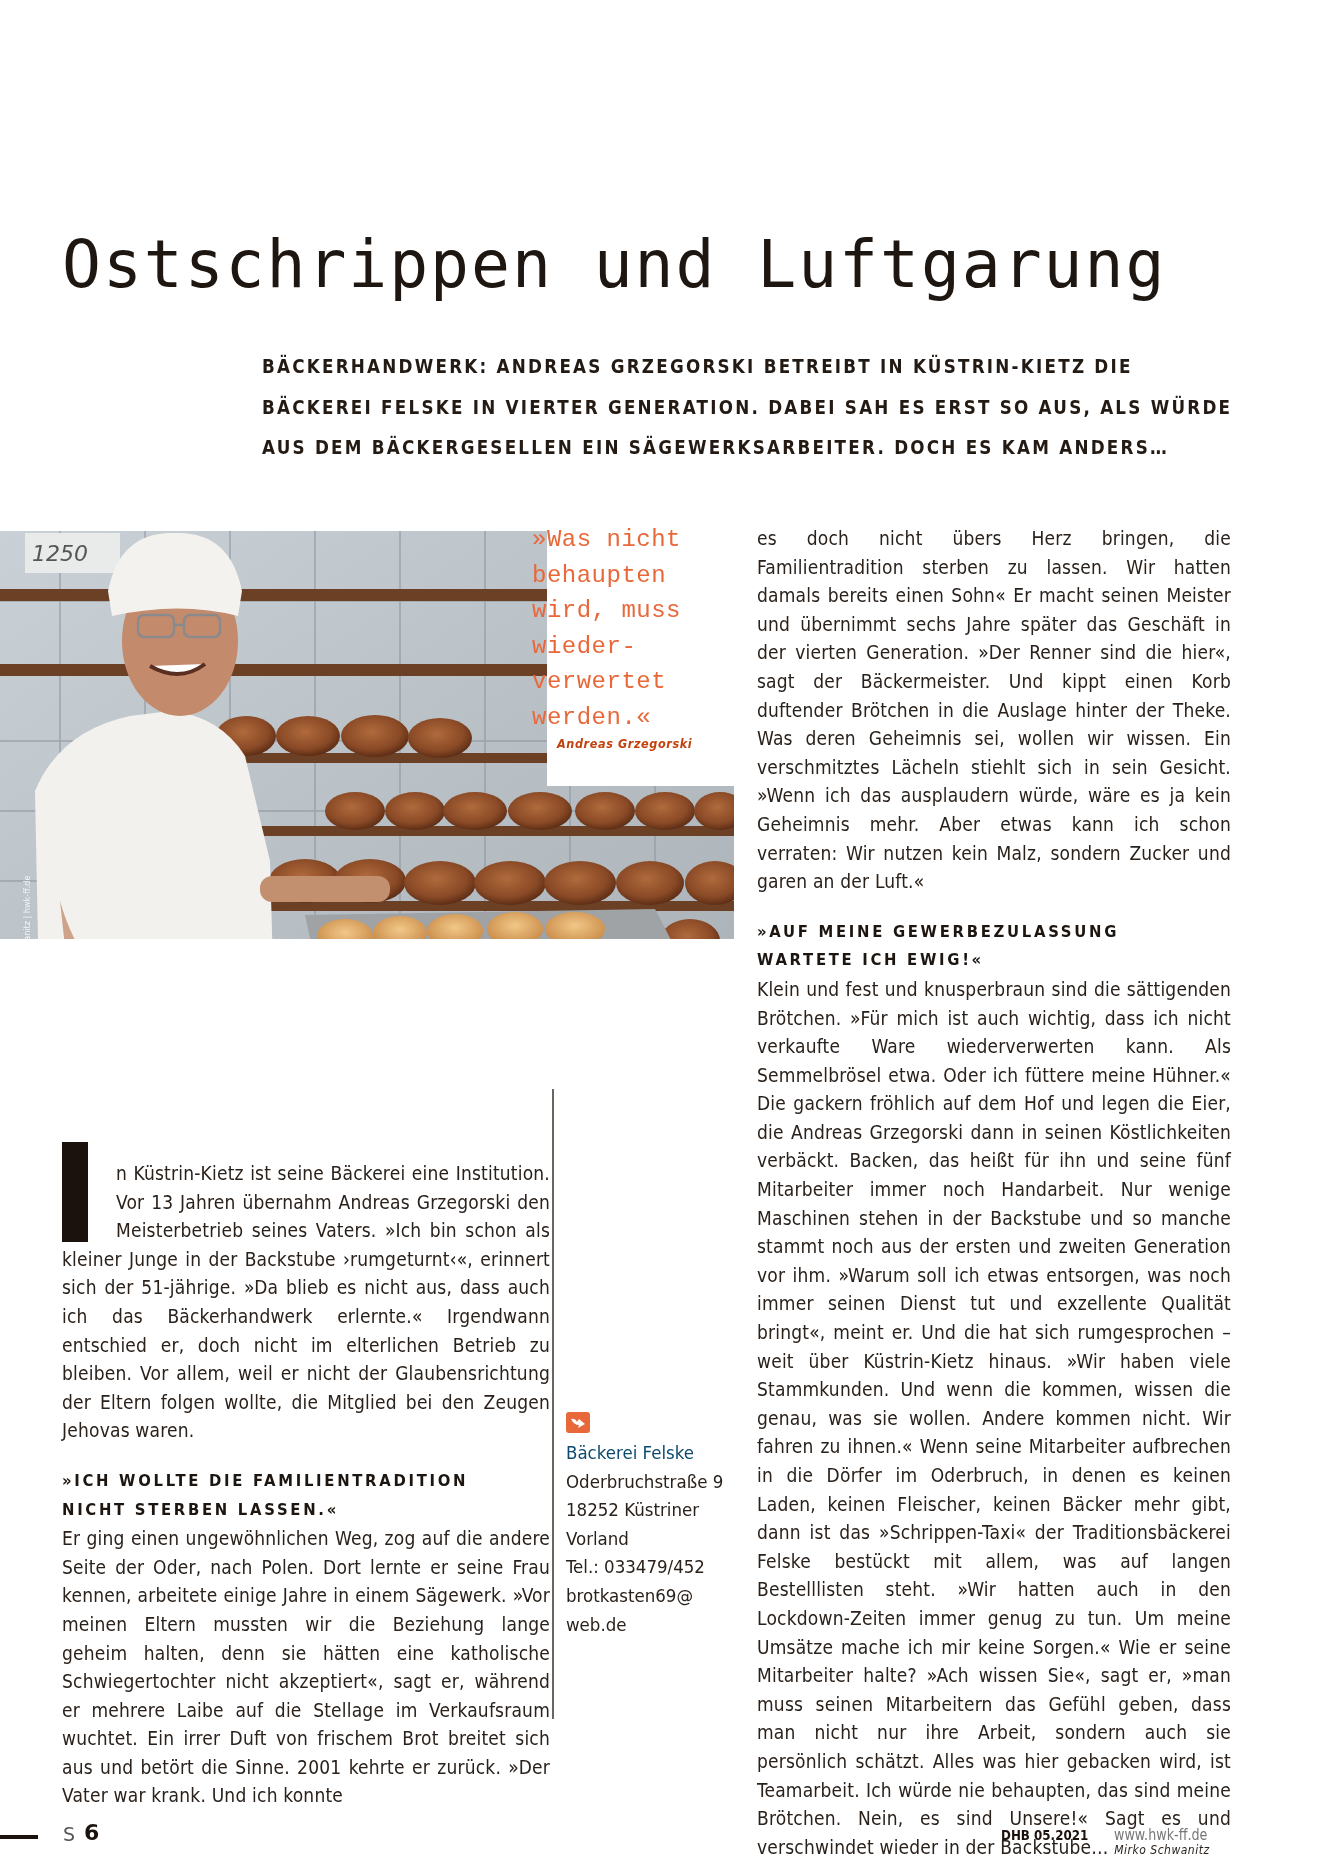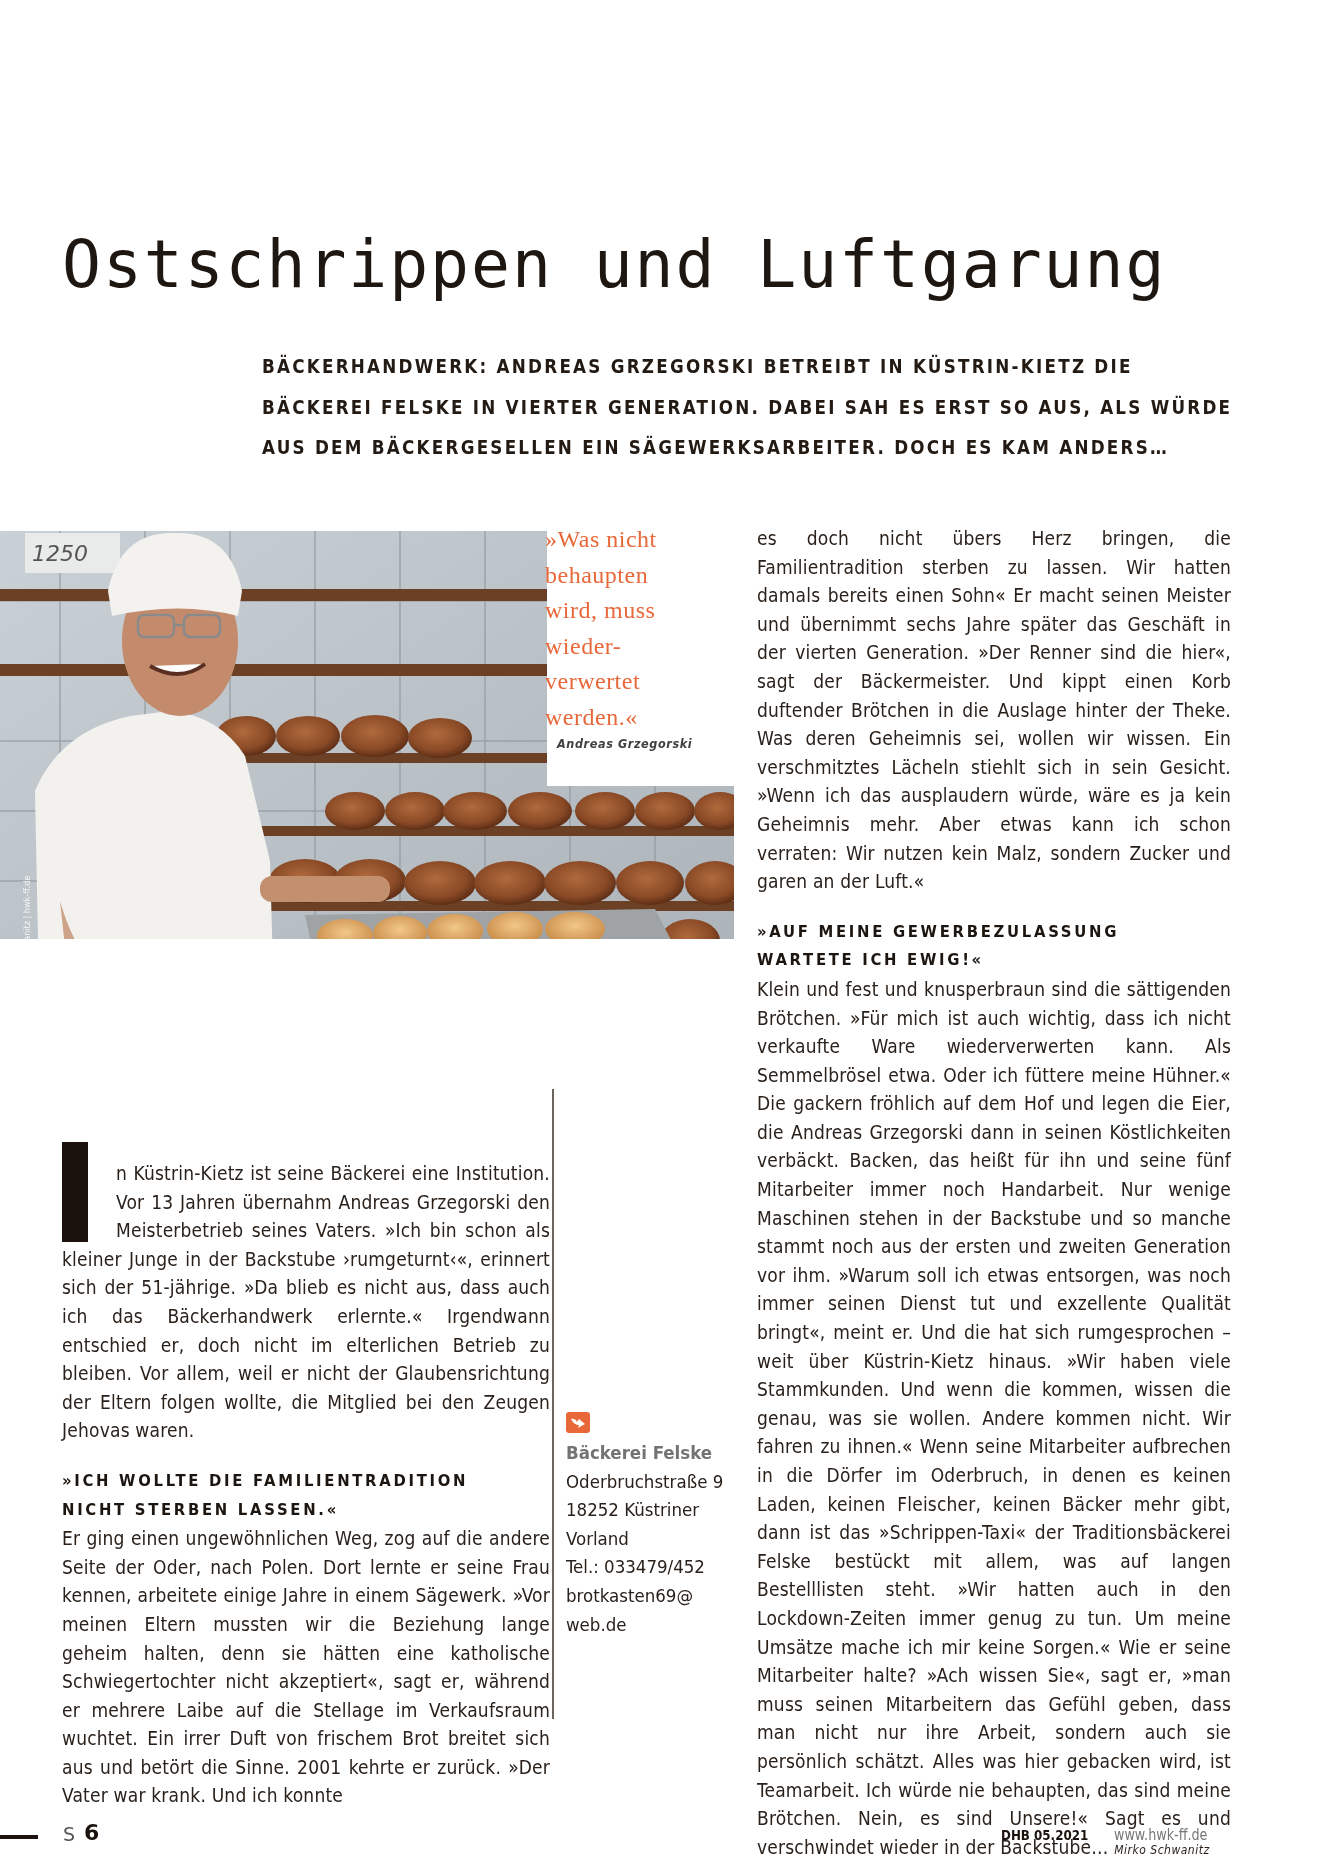--- a/index.html
+++ b/index.html
@@ -34,30 +34,30 @@
       background: #ffffff;
     }
     .photo-credit {
       position: absolute; left: 22px; top: 1020px;
       transform: rotate(-90deg); transform-origin: left top;
       font-family: "DejaVu Sans Condensed", "DejaVu Sans", sans-serif;
       font-size: 9px; color: #ffffff; white-space: nowrap; opacity: 0.85;
     }
 
     .pullquote {
-      position: absolute; left: 545px; top: 522px; width: 190px;
-      font-family: Liberation Serif, serif;
+      position: absolute; left: 532px; top: 522px; width: 190px;
+      font-family: Liberation Mono, monospace;
       font-size: 24px; line-height: 35.5px; color: #e8683a;
       letter-spacing: 0.5px;
     }
     .pullquote-author {
       position: absolute; left: 557px; top: 736px;
       font-family: "DejaVu Sans Condensed", "DejaVu Sans", sans-serif;
       font-size: 12.5px; font-weight: bold; font-style: italic;
-      color: #404040; letter-spacing: 0.6px;
+      color: #c2410c; letter-spacing: 0.6px;
     }
 
     .col {
       position: absolute; font-size: 19px; line-height: 28.6px;
       color: #2a211b; text-align: justify; letter-spacing: 0.2px;
     }
     .col p { text-align: justify; }
     .col-left { left: 62px; top: 1123px; width: 488px; margin-top: 36px; }
     .col-right { left: 757px; top: 524px; width: 474px; }
 
@@ -80,21 +80,21 @@
       background: #6b6560;
     }
     .info {
       position: absolute; left: 566px; top: 1412px; width: 180px;
       font-size: 18.5px; line-height: 28.6px; color: #2a211b;
     }
     .info-icon {
       width: 24px; height: 21px; background: #e8683a; border-radius: 3px;
       display: flex; align-items: center; justify-content: center; margin-bottom: 6px;
     }
-    .info-name { font-weight: bold; color: #737373; }
+    .info-name { font-weight: normal; color: #0c4a6e; }
 
     .footer-bar { position: absolute; left: 0; top: 1835px; width: 38px; height: 4px; background: #1c120d; }
     .page-label {
       position: absolute; left: 63px; top: 1823px;
       font-family: "DejaVu Sans", sans-serif; font-size: 19px; color: #555;
     }
     .page-num {
       position: absolute; left: 84px; top: 1820px;
       font-family: "DejaVu Sans", sans-serif; font-size: 22px; font-weight: bold; color: #1c120d;
     }

